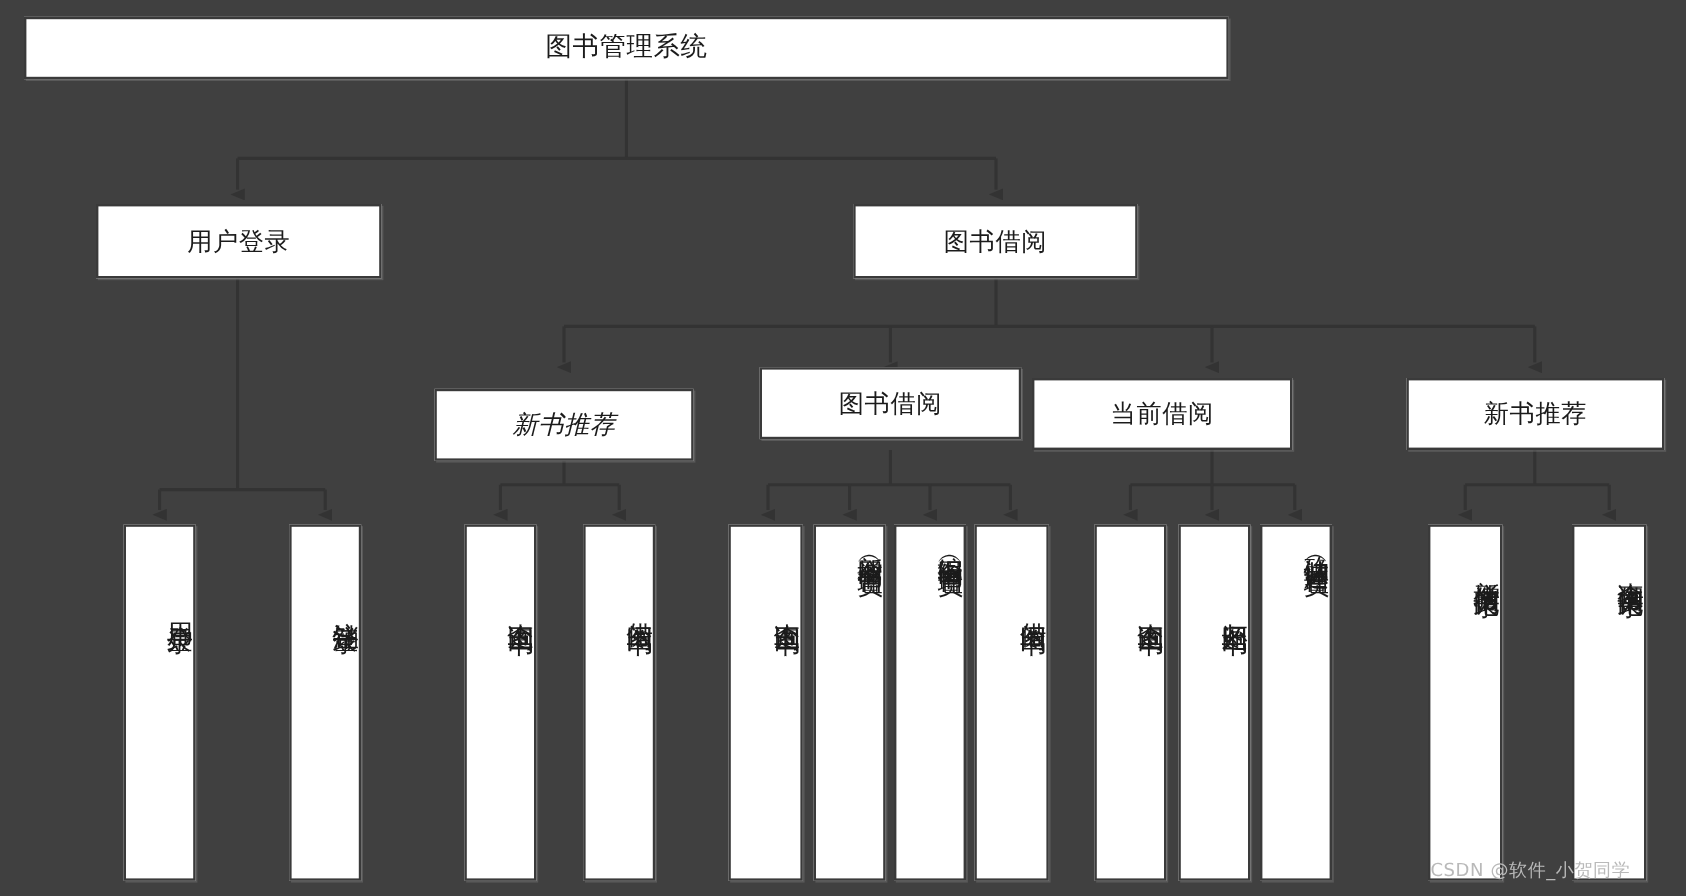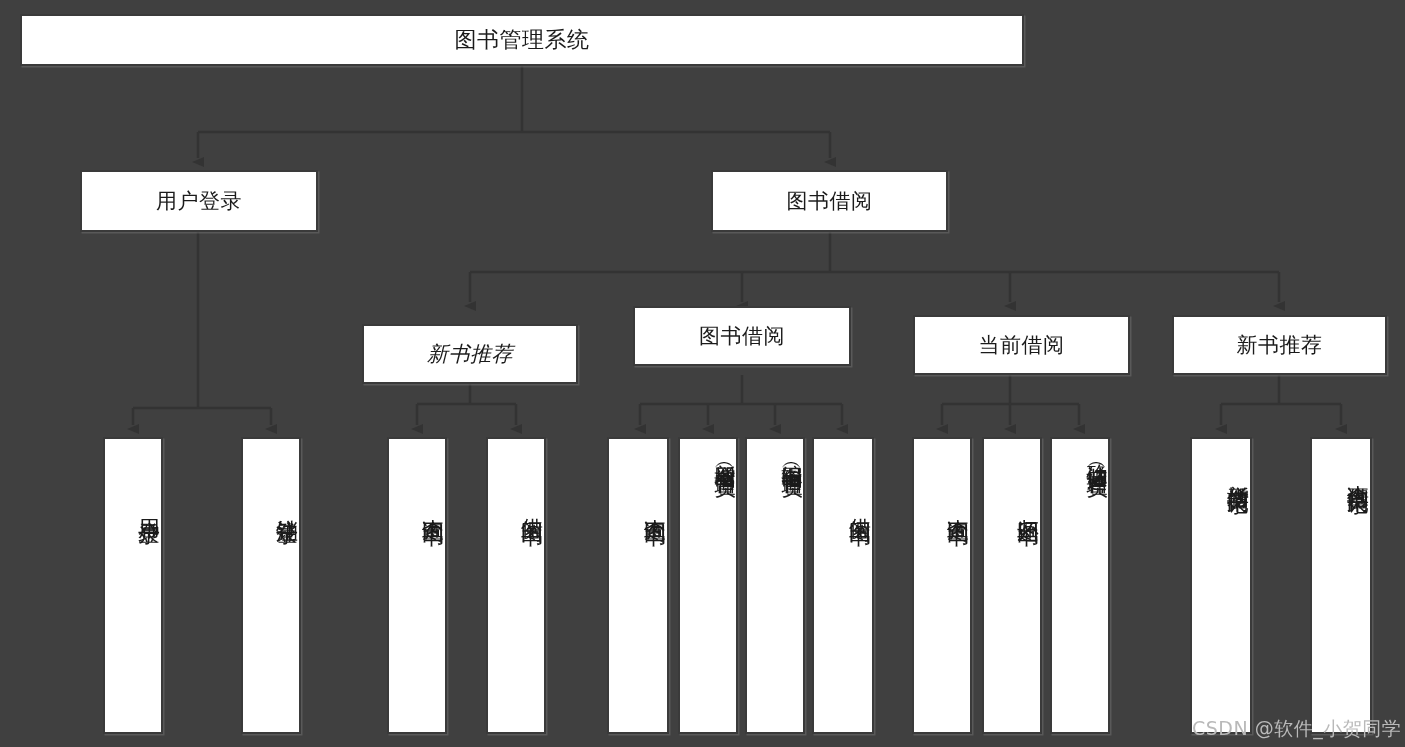--- a/index.html
+++ b/index.html
@@ -62,21 +62,21 @@
     line-height: 1.05;
     letter-spacing: 2px;
     white-space: nowrap;
     width: 100%;
     display: block;
     text-align: center;
   }
   .watermark {
     position: absolute;
     color: #b9b9b9;
-    font-size: 19px;
+    font-size: 15px;
     white-space: nowrap;
     letter-spacing: 0.5px;
     font-family: "DejaVu Sans", "Liberation Sans", sans-serif;
   }
 </style>
 </head>
 <body>
 
 <div id="canvas">
 
@@ -141,21 +141,21 @@
   <div class="node horiz" style="left:711px; top:170px; width:237px; height:62px;">
     <span class="lbl">图书借阅</span>
   </div>
 
   <div class="node horiz" style="left:362px; top:324px; width:216px; height:60px;font-style:italic;">
     <span class="lbl">新书推荐</span>
   </div>
   <div class="node horiz" style="left:633px; top:306px; width:218px; height:60px;">
     <span class="lbl">图书借阅</span>
   </div>
-  <div class="node horiz" style="left:913px; top:315px; width:217px; height:60px;">
+  <div class="node horiz" style="left:860px; top:315px; width:217px; height:60px;">
     <span class="lbl">当前借阅</span>
   </div>
   <div class="node horiz" style="left:1172px; top:315px; width:215px; height:60px;">
     <span class="lbl">新书推荐</span>
   </div>
 
   <div class="node vert" style="left:103px; top:437px; width:60px; height:297px;">
     <span class="lbl" style="padding-top:62px;">用户登录</span>
   </div>
   <div class="node vert" style="left:241px; top:437px; width:60px; height:297px;">

